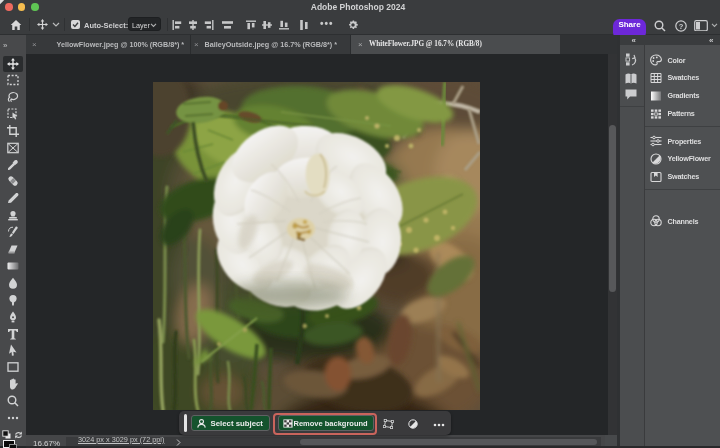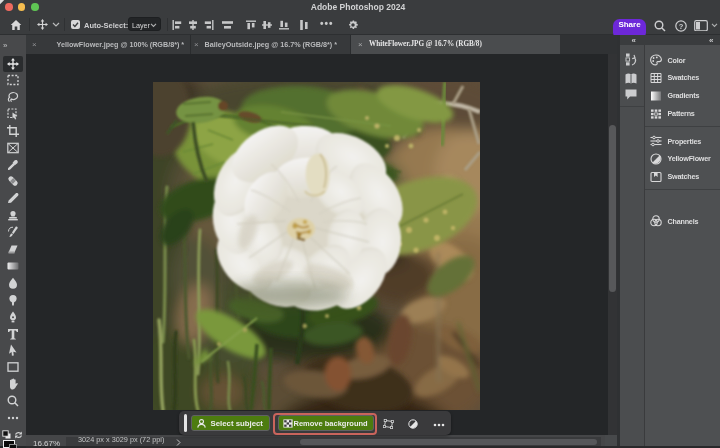--- a/index.html
+++ b/index.html
@@ -37,21 +37,21 @@
 .psep{position:absolute;left:0;width:75px;height:1px;background:#3e4042;}
 .chev2{font-size:8px;color:#c9cacc;font-weight:bold;letter-spacing:-1px;}
 
 #status{left:26px;top:435px;width:579px;height:11px;background:#454648;font-size:8px;color:#d2d2d3;}
 #statusinset{position:absolute;left:40px;top:1.5px;width:535px;height:9.5px;background:#3a3b3d;}
 #hthumb{position:absolute;left:274px;top:4px;width:297px;height:6px;background:#56575a;border-radius:3px;}
 #bstrip{left:26px;top:446px;width:694px;height:2px;background:#29292b;}
 #gutterbr{left:605px;top:435px;width:12px;height:11px;background:#47494b;}
 
 #ctxbar{left:179px;top:411px;width:272px;height:23.5px;background:#3a3a3c;border-radius:5px;box-shadow:0 1px 3px rgba(0,0,0,.4);}
-.ctxbtn{position:absolute;top:3.5px;height:16px;border:1px solid #606163;border-radius:3px;background:#4d7c0f;color:#ececed;font-size:7.5px;font-weight:bold;}
+.ctxbtn{position:absolute;top:3.5px;height:16px;border:1px solid #606163;border-radius:3px;background:#14532d;color:#ececed;font-size:7.5px;font-weight:bold;}
 #redbox{left:272.5px;top:412.5px;width:104.5px;height:22px;border:2.5px solid #c9645c;border-radius:4px;}
 </style></head>
 <body>
 <div id="app">
 
   <div class="abs" id="canvas"></div>
   <div class="abs" id="photo" style="left:153px;top:82px;width:327px;height:328px;">
   <svg width="327" height="328" viewBox="0 0 327 328">
     <defs>
       <filter id="soft" x="-40%" y="-40%" width="180%" height="180%">
@@ -630,21 +630,21 @@
           <circle cx="6" cy="4" r="3.2" fill="none" stroke="#d8d8d9" stroke-width="1.1"></circle>
           <circle cx="4" cy="7.5" r="3.2" fill="none" stroke="#d8d8d9" stroke-width="1.1"></circle>
           <circle cx="8" cy="7.5" r="3.2" fill="none" stroke="#d8d8d9" stroke-width="1.1"></circle>
         </svg>
       <span class="lb">Channels</span>
     </div>
   </div>
   <div class="abs" id="status">
     <div id="statusinset"></div>
     <span class="abs" style="left:7px;top:3.5px;">16.67%</span>
-    <span class="abs" style="left:52px;top:0;color:#c3c4c5;font-size:7.3px;">3024 px x 3029 px (72 ppi)</span>
+    <span class="abs" style="left:52px;top:0;color:#c3c4c5;font-size:7.3px;text-decoration:underline;">3024 px x 3029 px (72 ppi)</span>
     <svg class="abs" style="left:150px;top:3.5px" width="5" height="7" viewBox="0 0 5 7">
         <path d="M1 0.5 L4 3.5 L1 6.5" stroke="#c3c4c5" stroke-width="1" fill="none"></path>
       </svg>
     <div id="hthumb"></div>
   </div>
   <div class="abs" id="gutterbr"></div>
   <div class="abs" id="bstrip"></div>
 
   <div class="abs" id="ctxbar">
     <div class="abs" style="left:5px;top:3px;width:2.5px;height:17.5px;background:#e4e4e5;border-radius:1.5px;"></div>

